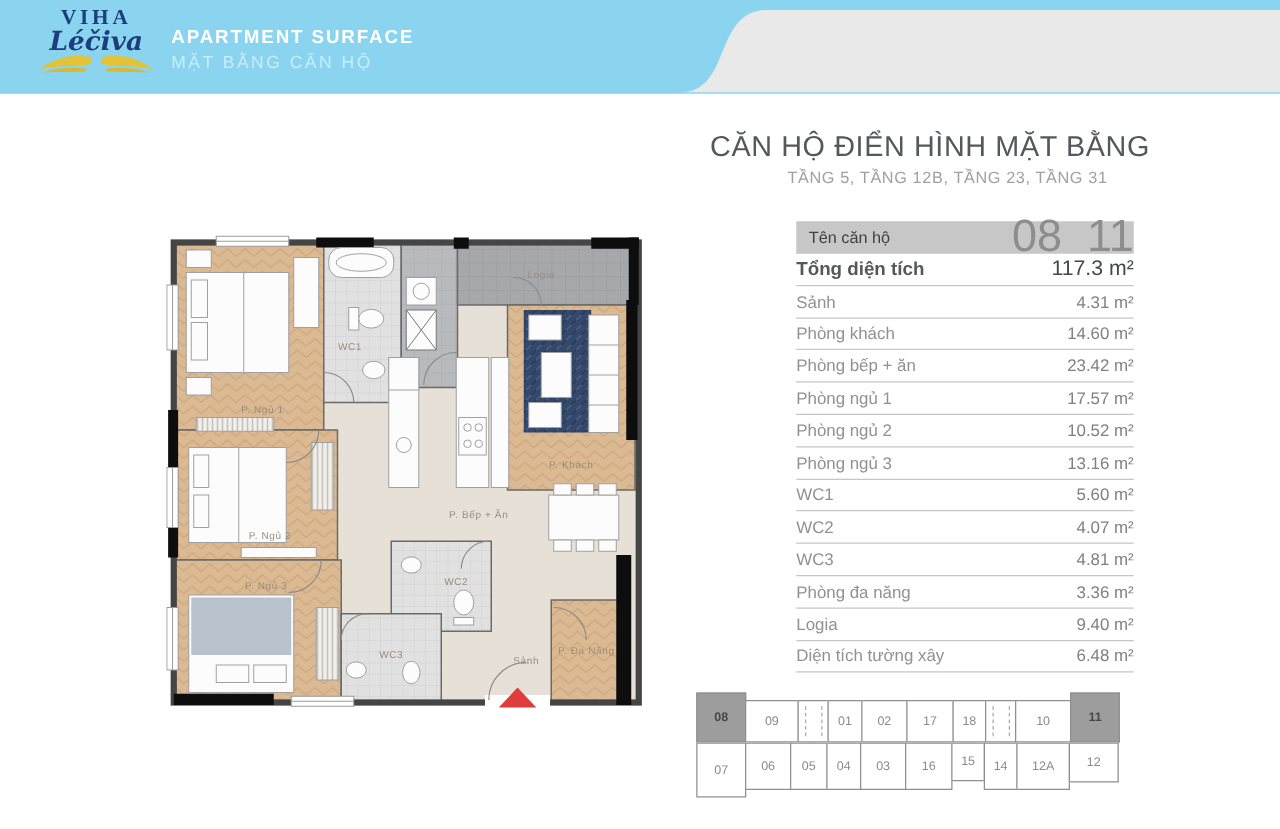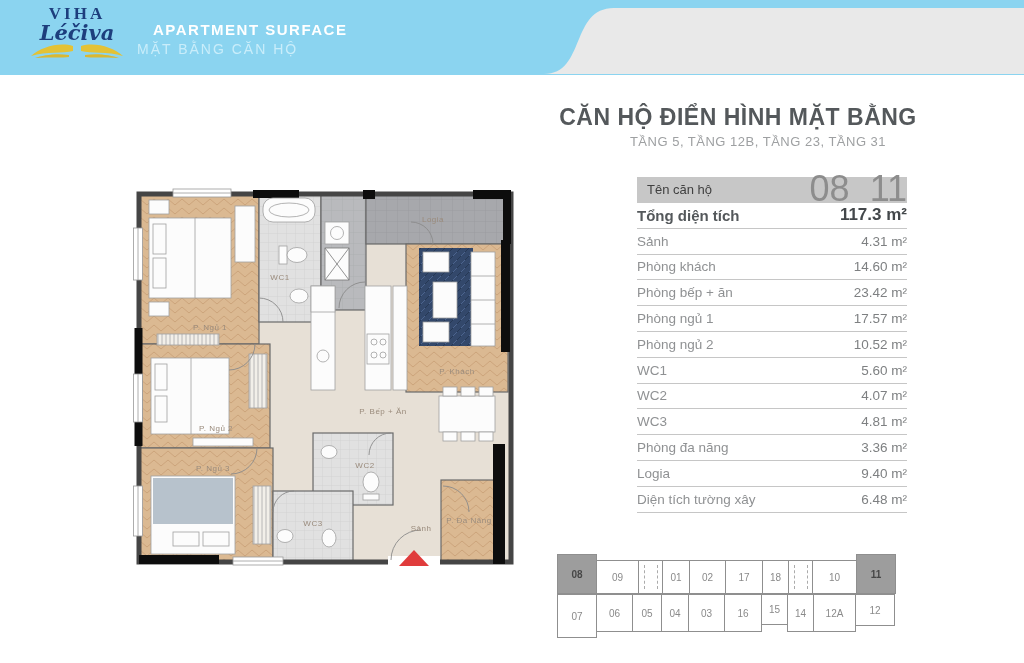--- a/index.html
+++ b/index.html
@@ -7,44 +7,44 @@
         font-family:"Liberation Sans","DejaVu Sans",sans-serif;}
 
   
   .banner{position:absolute;left:0;top:0;width:1024px;height:75px;background:#8BD4F0;}
   .banner-wave{position:absolute;right:0;top:8px;width:480px;height:66px;}
   .logo{position:absolute;left:22px;top:4px;width:110px;text-align:center;color:#1D3E7D;}
   .logo-line1{font-family:"Liberation Serif","DejaVu Serif",serif;font-size:17px;letter-spacing:3px;font-weight:bold;}
   .logo-line2{font-family:"DejaVu Serif","Liberation Serif",serif;font-style:italic;font-weight:bold;
               font-size:21px;margin-top:-4px;}
   .logo-wings{margin-top:-2px;}
-  .banner-title{position:absolute;left:137px;top:21px;color:#ffffff;font-size:15px;font-weight:bold;letter-spacing:1.5px;margin-left:16px;}
+  .banner-title{position:absolute;left:137px;top:21px;color:#ffffff;font-size:15px;font-weight:bold;letter-spacing:1.5px;}
   .banner-subtitle{position:absolute;left:137px;top:41px;color:#C9EDFA;font-size:14px;letter-spacing:2px;text-align:center;}
 
   
-  .info-title{position:absolute;left:556px;top:104px;width:364px;text-align:center;
-              color:#54585B;font-size:23px;font-weight:bold;letter-spacing:0.5px;}
+  .info-title{position:absolute;left:556px;top:104px;width:364px;text-align:right;
+              color:#54585B;font-size:23px;font-weight:normal;letter-spacing:0.5px;}
   .info-subtitle{position:absolute;left:596px;top:134px;width:324px;text-align:center;
                  color:#9EA0A2;font-size:13px;letter-spacing:0.5px;}
 
   .unit-bar{position:absolute;left:637px;top:177px;width:270px;height:26px;background:#C7C7C7;}
   .unit-label{position:absolute;left:10px;top:0;line-height:26px;font-size:13px;color:#404040;}
   .unit-numbers{position:absolute;left:637px;top:170px;width:270px;text-align:right;
                 font-size:36px;color:#8D8D8D;line-height:38px;}
   .unit-numbers span{display:inline-block;}
   .unit-numbers .u-left{margin-right:20px;}
 
   
   .area-table{position:absolute;left:637px;top:203px;width:270px;}
   .t-row{display:flex;justify-content:space-between;align-items:center;height:25.8px;
          border-bottom:1px solid #C6C6C6;box-sizing:border-box;}
   .t-label{font-size:13.5px;color:#8F9193;}
   .t-value{font-size:13.5px;color:#7E8082;}
   .t-row.total .t-label{font-size:15px;font-weight:bold;color:#54585B;}
-  .t-row.total .t-value{font-size:17px;font-weight:bold;color:#43474A;}
+  .t-row.total .t-value{font-size:17px;font-weight:normal;color:#43474A;}
 
   
   .keymap{position:absolute;left:557px;top:553px;width:352px;}
   .km-row{display:flex;}
   .km-row.top{align-items:flex-end;height:41px;}
   .km-row.bottom{align-items:flex-start;}
   .km-cell{box-sizing:border-box;border:1px solid #8F8F8F;background:#fff;color:#8A8A8A;
            font-size:10px;display:flex;align-items:center;justify-content:center;margin-left:-1px;}
   .km-cell:first-child{margin-left:0;}
   .km-cell.highlight{background:#9D9D9D;color:#474747;font-weight:bold;}
@@ -106,20 +106,24 @@
       <span class="t-label">Phòng bếp + ăn</span>
       <span class="t-value">23.42 m²</span>
     </div>
     <div class="t-row">
       <span class="t-label">Phòng ngủ 1</span>
       <span class="t-value">17.57 m²</span>
     </div>
     <div class="t-row">
       <span class="t-label">Phòng ngủ 2</span>
       <span class="t-value">10.52 m²</span>
+    </div>
+    <div class="t-row">
+      <span class="t-label">Phòng ngủ 3</span>
+      <span class="t-value">13.16 m²</span>
     </div>
     <div class="t-row">
       <span class="t-label">WC1</span>
       <span class="t-value">5.60 m²</span>
     </div>
     <div class="t-row">
       <span class="t-label">WC2</span>
       <span class="t-value">4.07 m²</span>
     </div>
     <div class="t-row">

